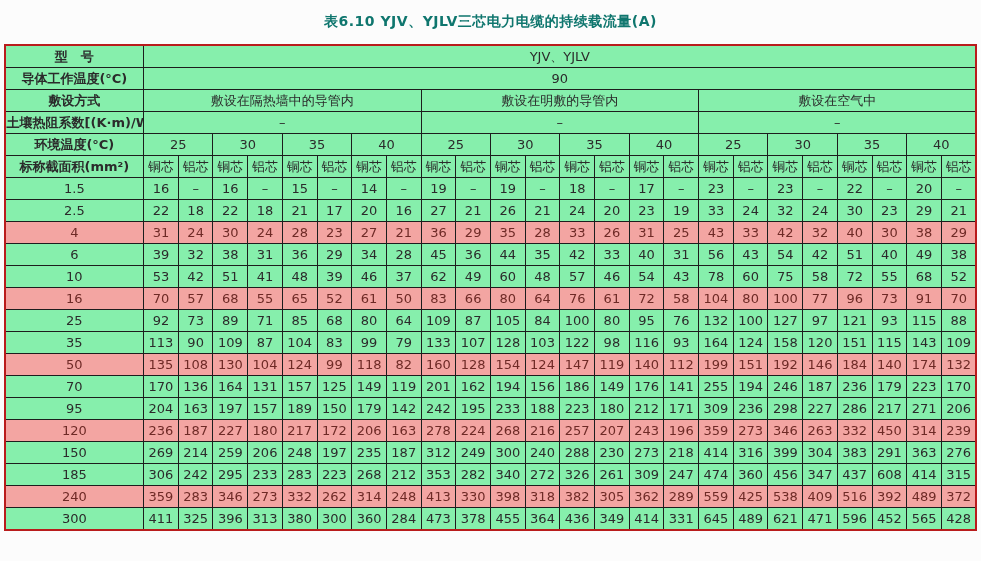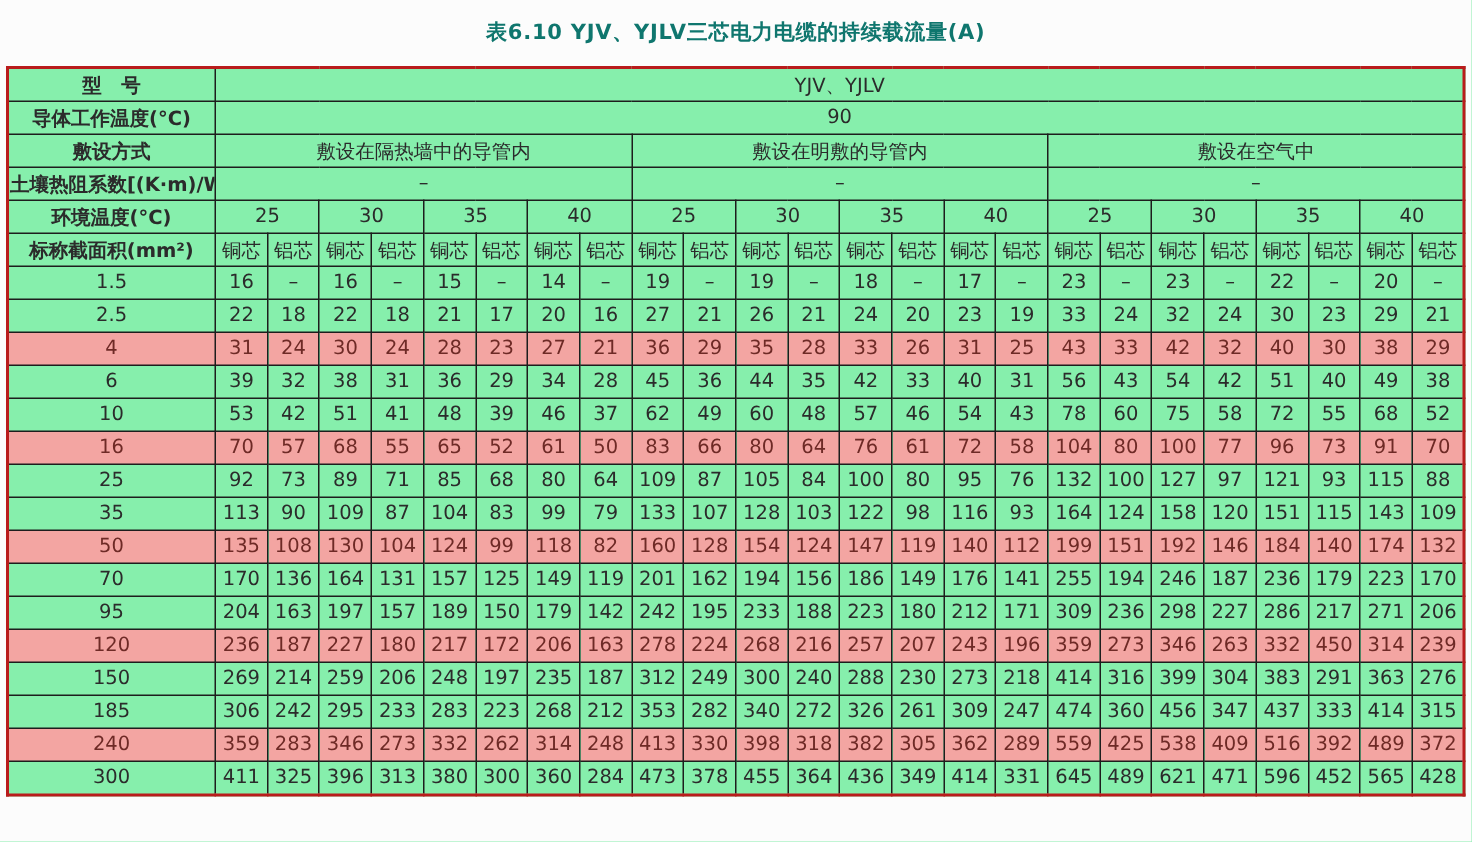--- a/index.html
+++ b/index.html
@@ -517,21 +517,21 @@
           <td>272</td>
           <td>326</td>
           <td>261</td>
           <td>309</td>
           <td>247</td>
           <td>474</td>
           <td>360</td>
           <td>456</td>
           <td>347</td>
           <td>437</td>
-          <td>333</td>
+          <td>608</td>
           <td>414</td>
           <td>315</td>
         </tr>
         <tr class="hl">
           <td>240</td>
           <td>359</td>
           <td>283</td>
           <td>346</td>
           <td>273</td>
           <td>332</td>

